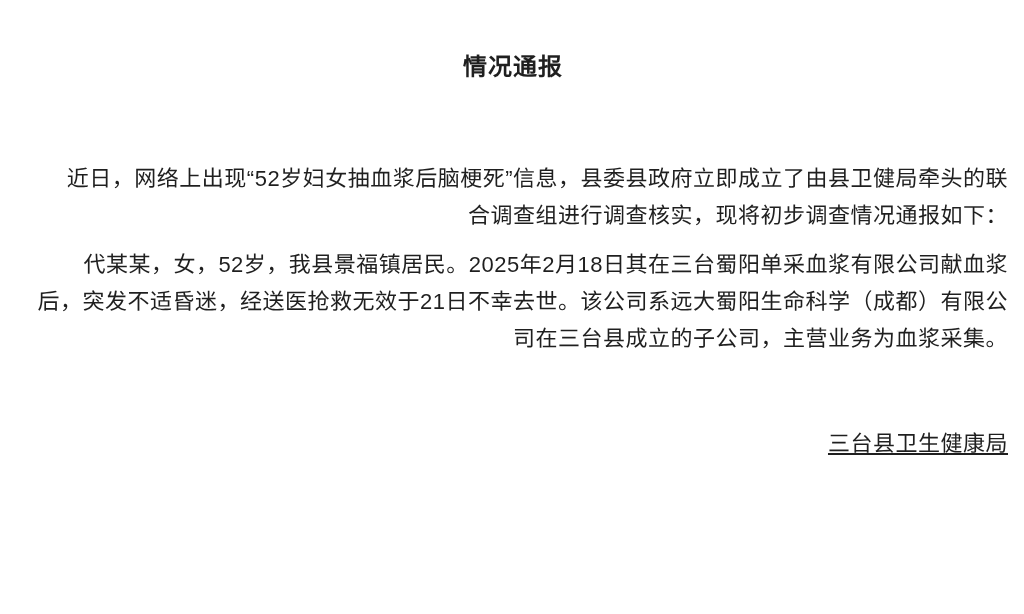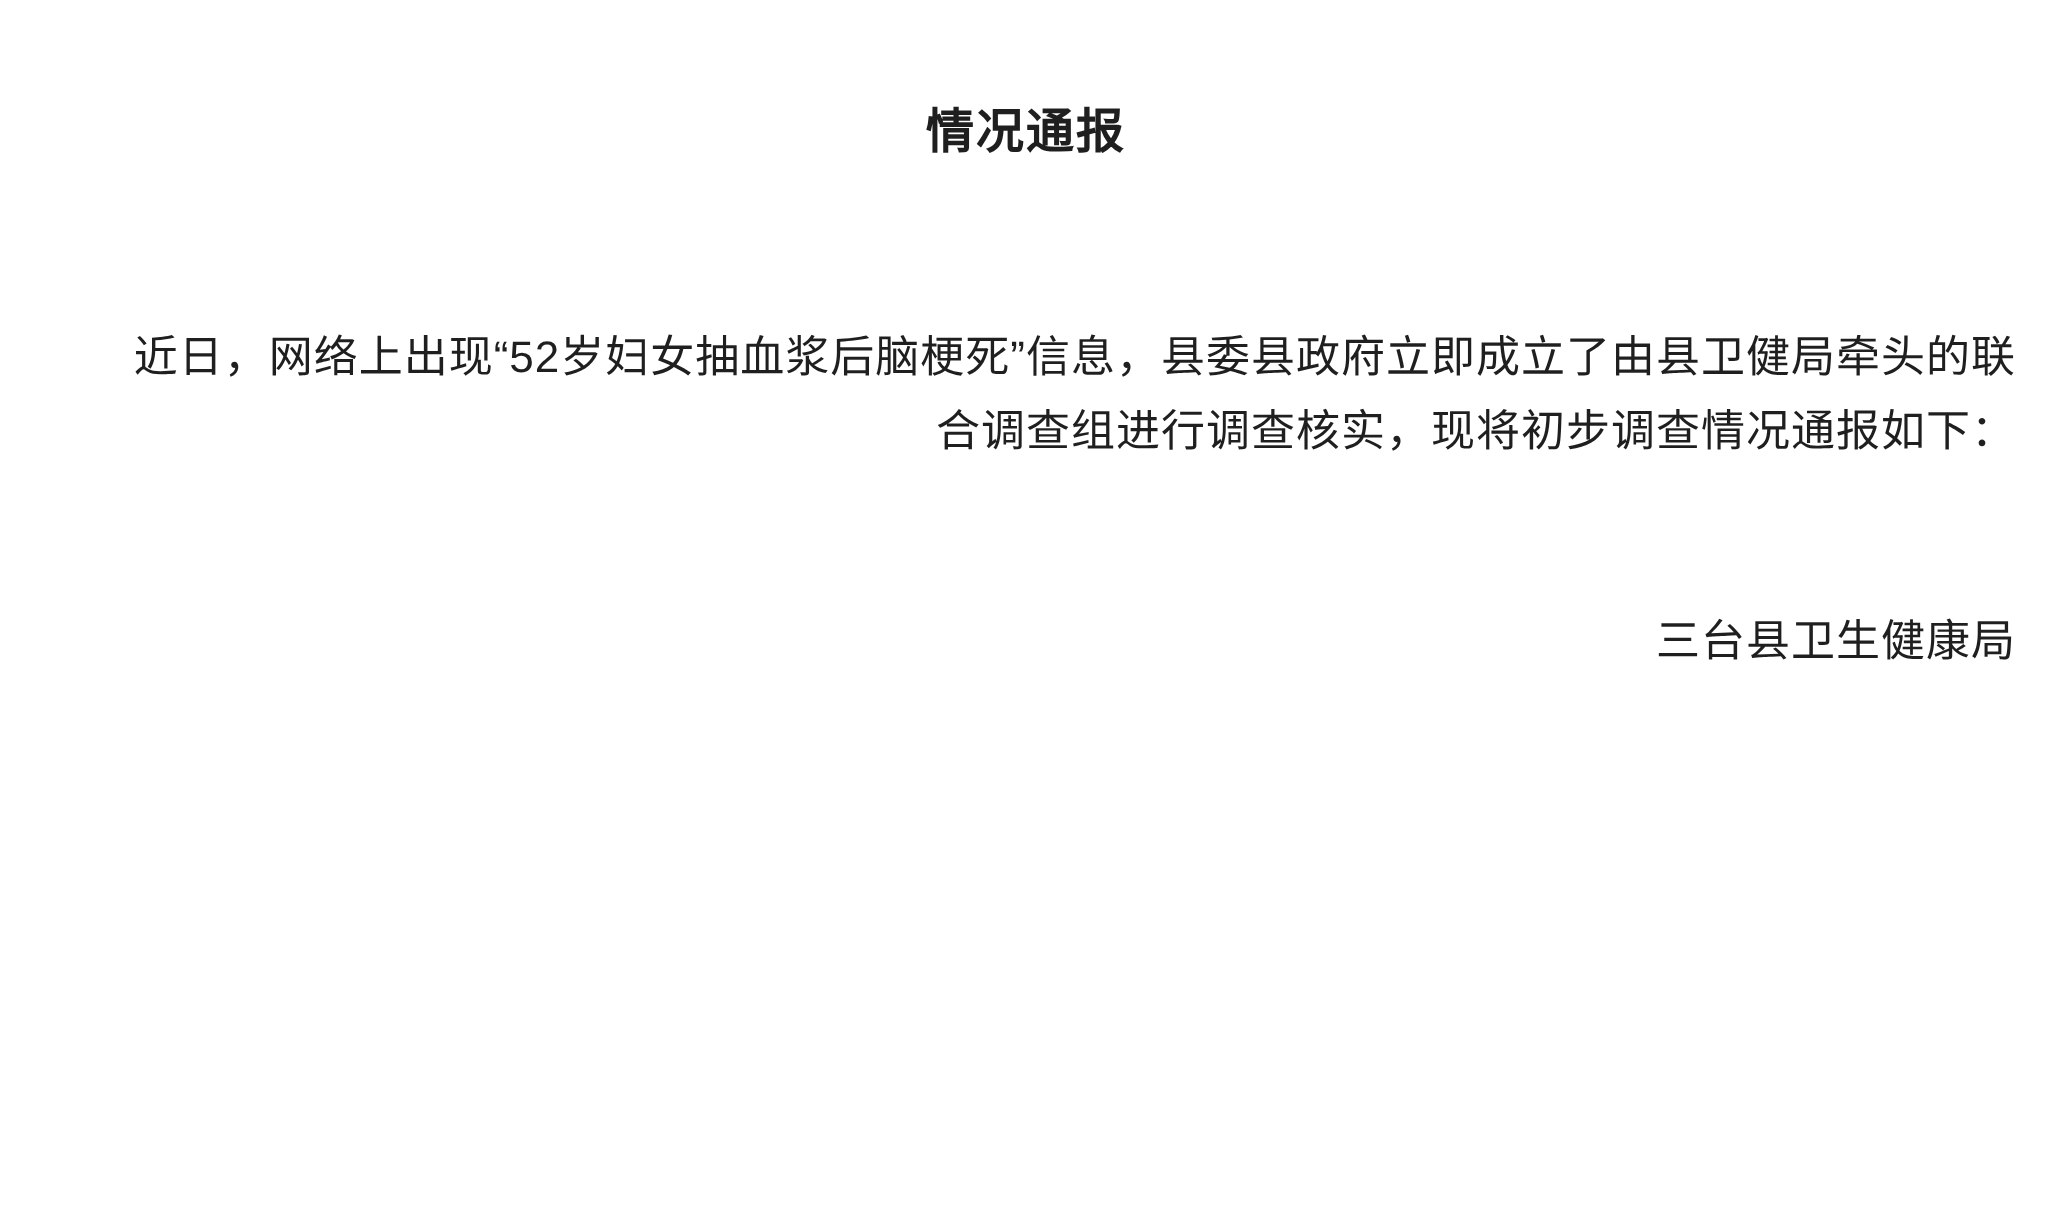--- a/index.html
+++ b/index.html
@@ -43,35 +43,37 @@
   }
   .sig-block {
     margin-top: 72px;
     text-align: right;
   }
   .sig-line {
     margin: 0;
     font-size: 22px;
     line-height: 30px;
     letter-spacing: 0.5px;
+    text-decoration: underline;
   }
   .sig-date {
     margin-top: 22px;
   }
 </style>
 </head>
 <body>
 
 <div class="page">
 
   <h1 class="title">情况通报</h1>
 
   <div class="body-text">
     <p class="para">近日，网络上出现“52岁妇女抽血浆后脑梗死”信息，县委县政府立即成立了由县卫健局牵头的联合调查组进行调查核实，现将初步调查情况通报如下：</p>
 
+    <p class="para">代某某，女，52岁，我县景福镇居民。2025年2月18日其在三台蜀阳单采血浆有限公司献血浆后，突发不适昏迷，经送医抢救无效于21日不幸去世。该公司系远大蜀阳生命科学（成都）有限公司在三台县成立的子公司，主营业务为血浆采集。</p>
 
   </div>
 
   <div class="sig-block">
     <p class="sig-line">三台县卫生健康局</p>
 
   </div>
 
 </div>
 

